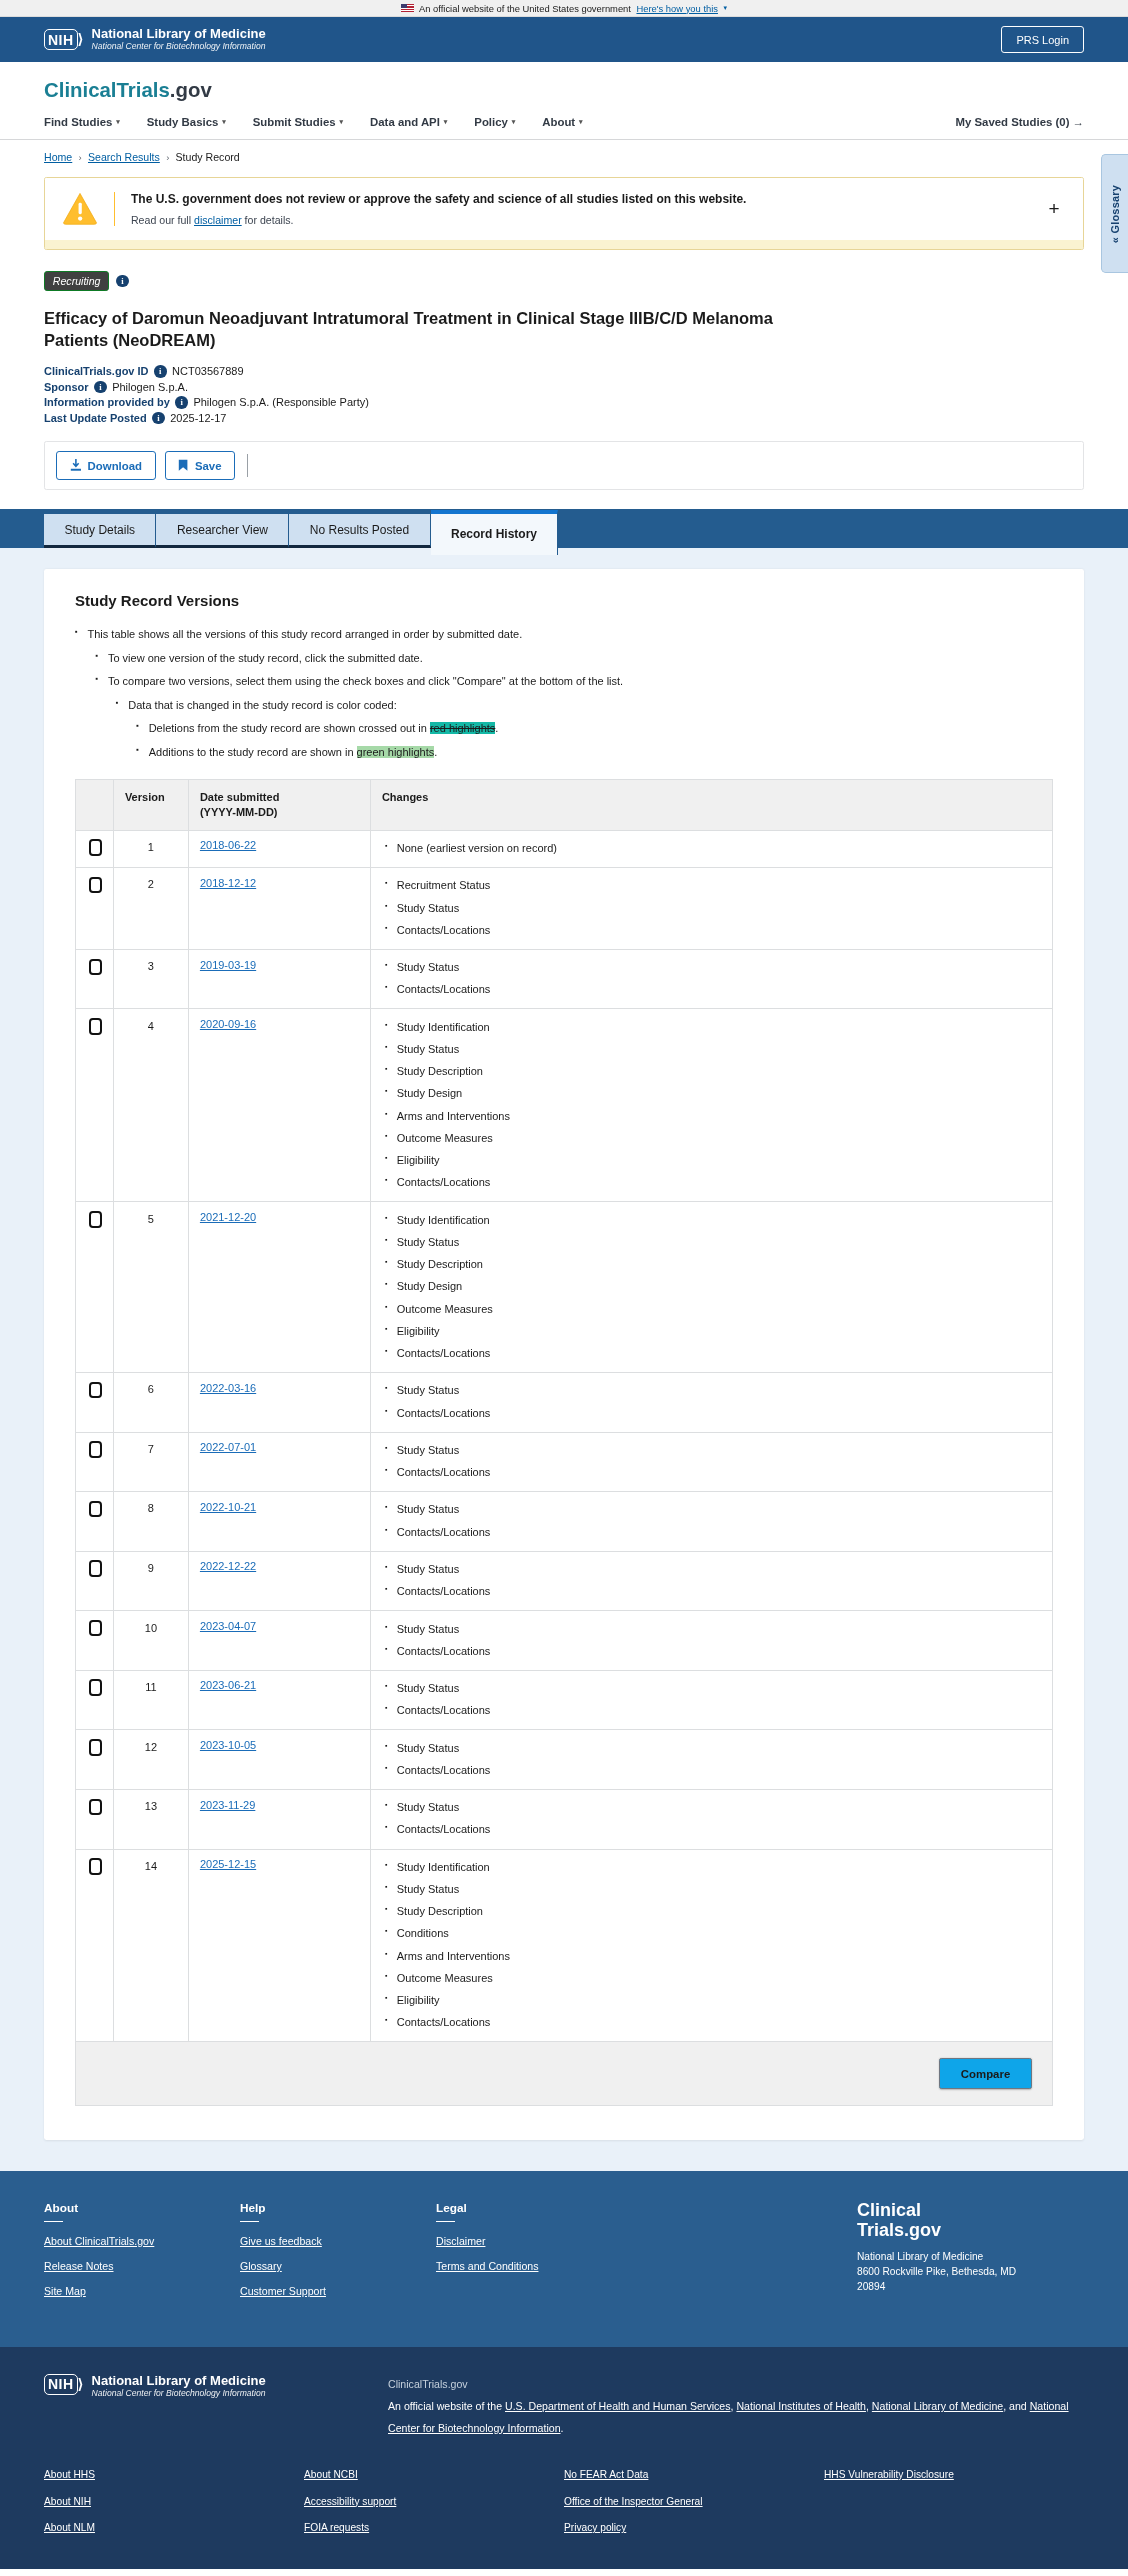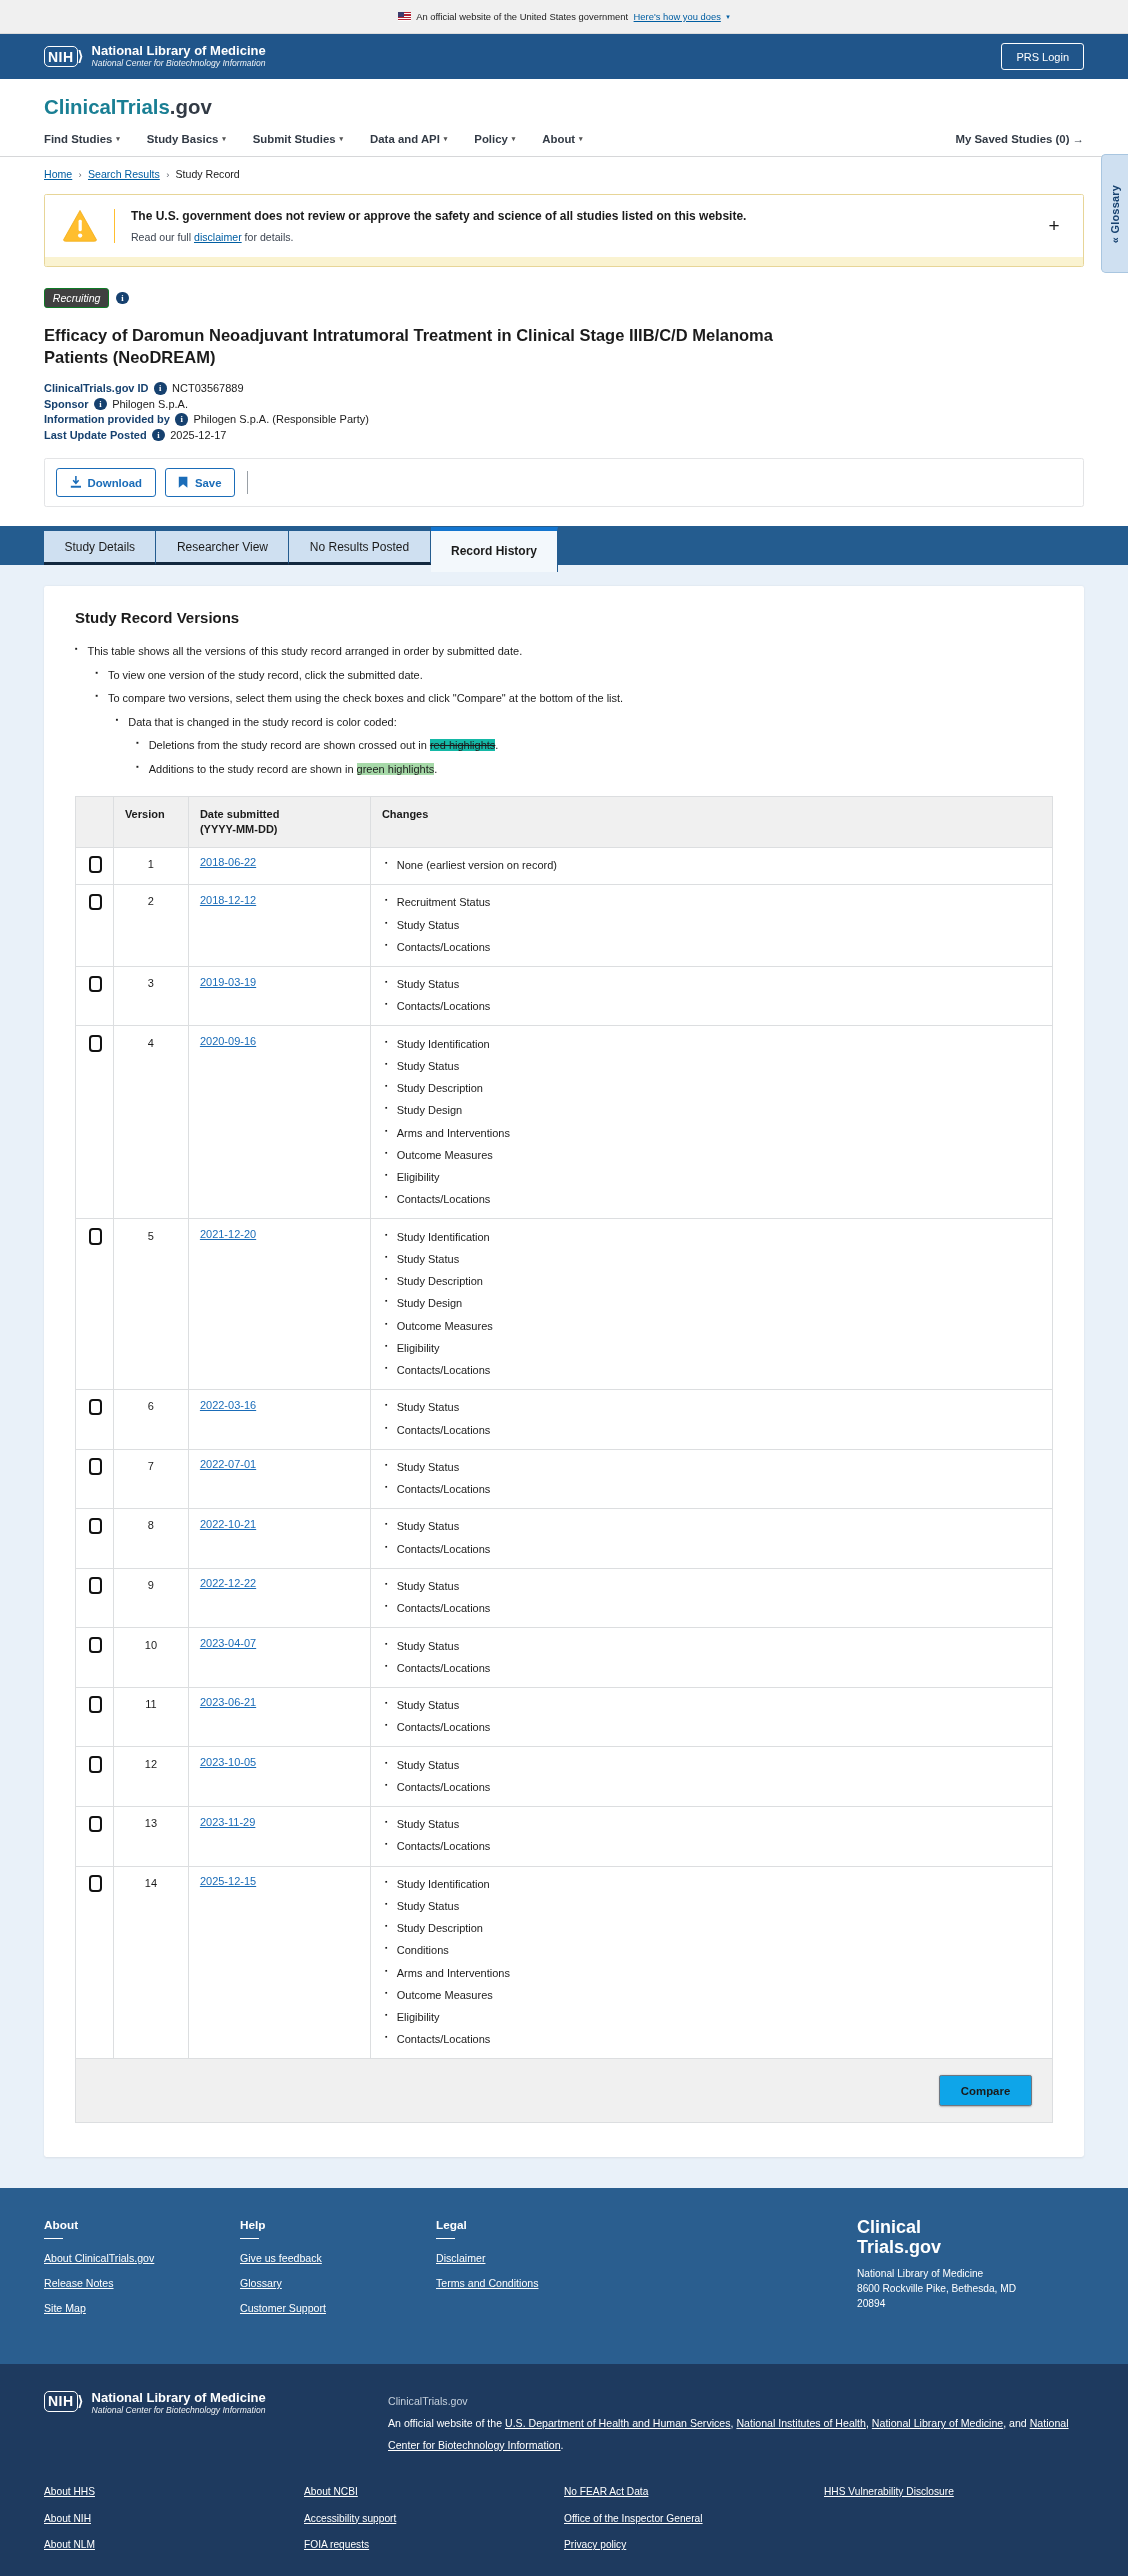--- a/index.html
+++ b/index.html
@@ -5,21 +5,21 @@
   * { margin:0; padding:0; box-sizing:border-box; }
   html,body { background:#fff; }
   body {
     width:1128px; min-height:2576px; margin:0 auto;
     font-family:"Liberation Sans", sans-serif; color:#1b1b1b;
     position:relative;
   }
   .container { width:1040px; margin:0 auto; }
 
   
-  .gov-banner { background:#f0f0f0; border-bottom:0.8px solid #dcdcdc; height:34px;
+  .gov-banner { background:#f0f0f0; border-bottom:0.8px solid #dcdcdc; height:17px;
     display:flex; align-items:center; justify-content:center; gap:5.5px; font-size:9.4px; color:#1b1b1b; }
   .flag { width:12.5px; height:8.6px; display:inline-block; position:relative;
     background:repeating-linear-gradient(#b22234 0 1.2px,#fff 1.2px 2.4px); }
   .flag::after { content:""; position:absolute; left:0; top:0; width:5.5px; height:4.7px; background:#3c3b6e; }
   .gov-banner a { color:#005ea2; }
   .chev { font-size:7px; color:#005ea2; }
 
   
   .nih-header { background:#20558a; height:45px; display:flex; align-items:center; }
   .nih-header .container { display:flex; align-items:center; justify-content:space-between; }
@@ -154,21 +154,21 @@
   .navy-links { display:flex; margin-top:30px; }
   .navy-links .nl-col { width:291px; }
   .navy-links a { display:block; color:#fff; font-size:10.2px; text-decoration:underline; margin-bottom:15.7px; }
 </style>
 </head>
 <body>
 
 <div class="gov-banner">
   <span class="flag"></span>
   <span>An official website of the United States government</span>
-  <a href="#">Here's how you does</a>
+  <a href="#">Here's how you this</a>
   <span class="chev">▾</span>
 </div>
 
 <div class="nih-header">
   <div class="container">
     <div class="nih-logo-wrap">
       <span class="nih-mark">NIH</span>
       <span class="nih-org">
         <div class="org">National Library of Medicine</div>
         <div class="suborg">National Center for Biotechnology Information</div>

